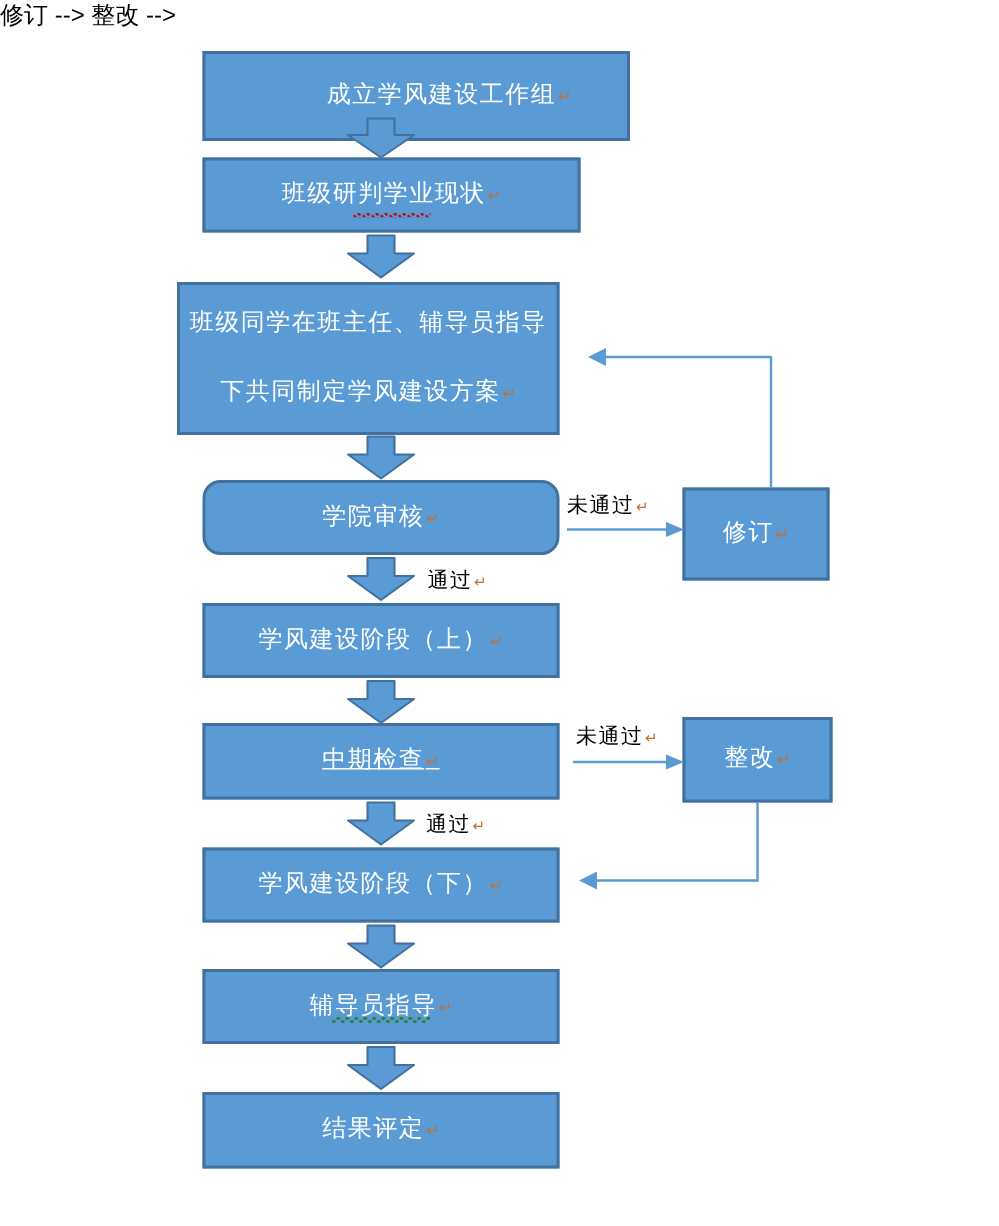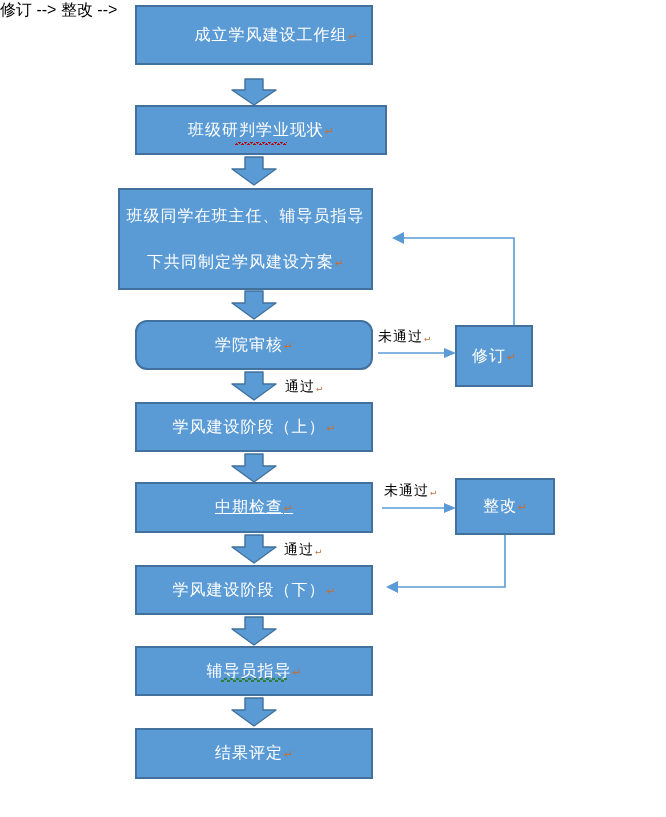--- a/index.html
+++ b/index.html
@@ -67,32 +67,31 @@
   .thinline{position:absolute;}
   .thinline svg{display:block;overflow:visible;}
 
   .edgelabel{
     position:absolute;
     font-size:14px;
     color:#000000;
     white-space:nowrap;
     letter-spacing:1px;
     user-select:none;
-    font-family:Liberation Mono, monospace;
   }
   .edgelabel .pilcrow{color:#C0703A;font-size:10px;}
 </style>
 </head>
 <body>
 
 <div id="canvas">
 
   
 
-  <div class="box" style="left:135px;top:5px;width:238px;height:60px;padding-left:44px;">
+  <div class="box" style="left:135px;top:34px;width:285px;height:60px;padding-left:44px;">
     <span class="ln"><span>成立学风建设工作组</span><span class="pilcrow">↵</span></span>
   </div>
 
   <div class="blockarrow" style="left:230px;top:78px;">
     <svg width="48" height="28" viewBox="0 0 48 28">
       <polygon points="15,1 33,1 33,12 46,12 24,27 2,12 15,12" fill="#5B9BD5" stroke="#41719C" stroke-width="1.4" stroke-linejoin="round"></polygon>
     </svg>
   </div>
 
   <div class="box" style="left:135px;top:105px;width:252px;height:50px;">
@@ -175,21 +174,21 @@
       <polygon points="15,1 33,1 33,13 46,13 24,29 2,13 15,13" fill="#5B9BD5" stroke="#41719C" stroke-width="1.4" stroke-linejoin="round"></polygon>
     </svg>
   </div>
 
   <div class="box" style="left:135px;top:728px;width:238px;height:51px;">
     <span class="ln"><span>结果评定</span><span class="pilcrow">↵</span></span>
   </div>
 
   
 
-  <div class="box" style="left:455px;top:325px;width:78px;height:62px;">
+  <div class="box" style="left:455px;top:325px;width:98px;height:62px;">
     <span class="ln"><span>修订</span><span class="pilcrow">↵</span></span>
   </div>
 
   <div class="box" style="left:455px;top:478px;width:100px;height:57px;">
     <span class="ln"><span>整改</span><span class="pilcrow">↵</span></span>
   </div>
 
   
 
    修订 --&gt;

